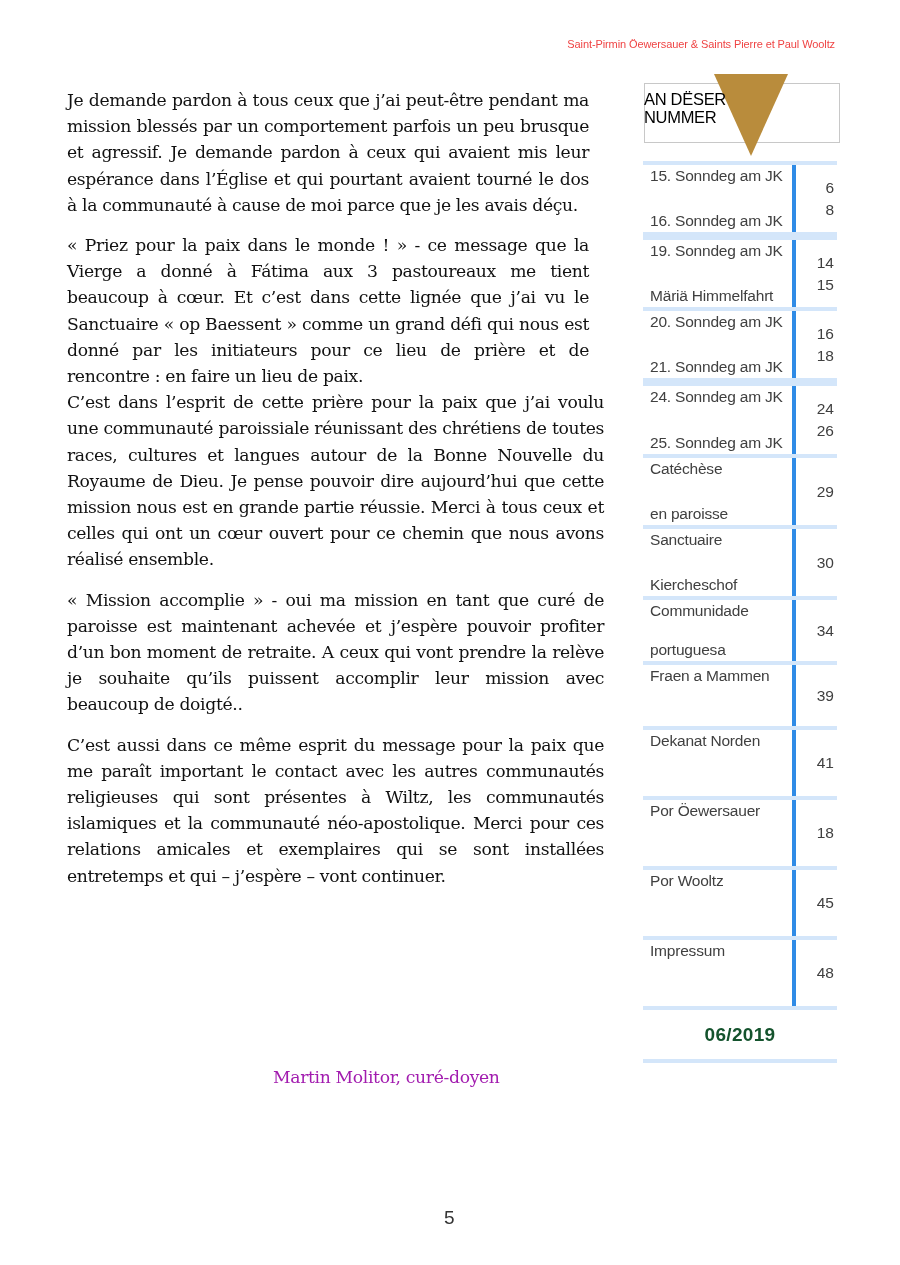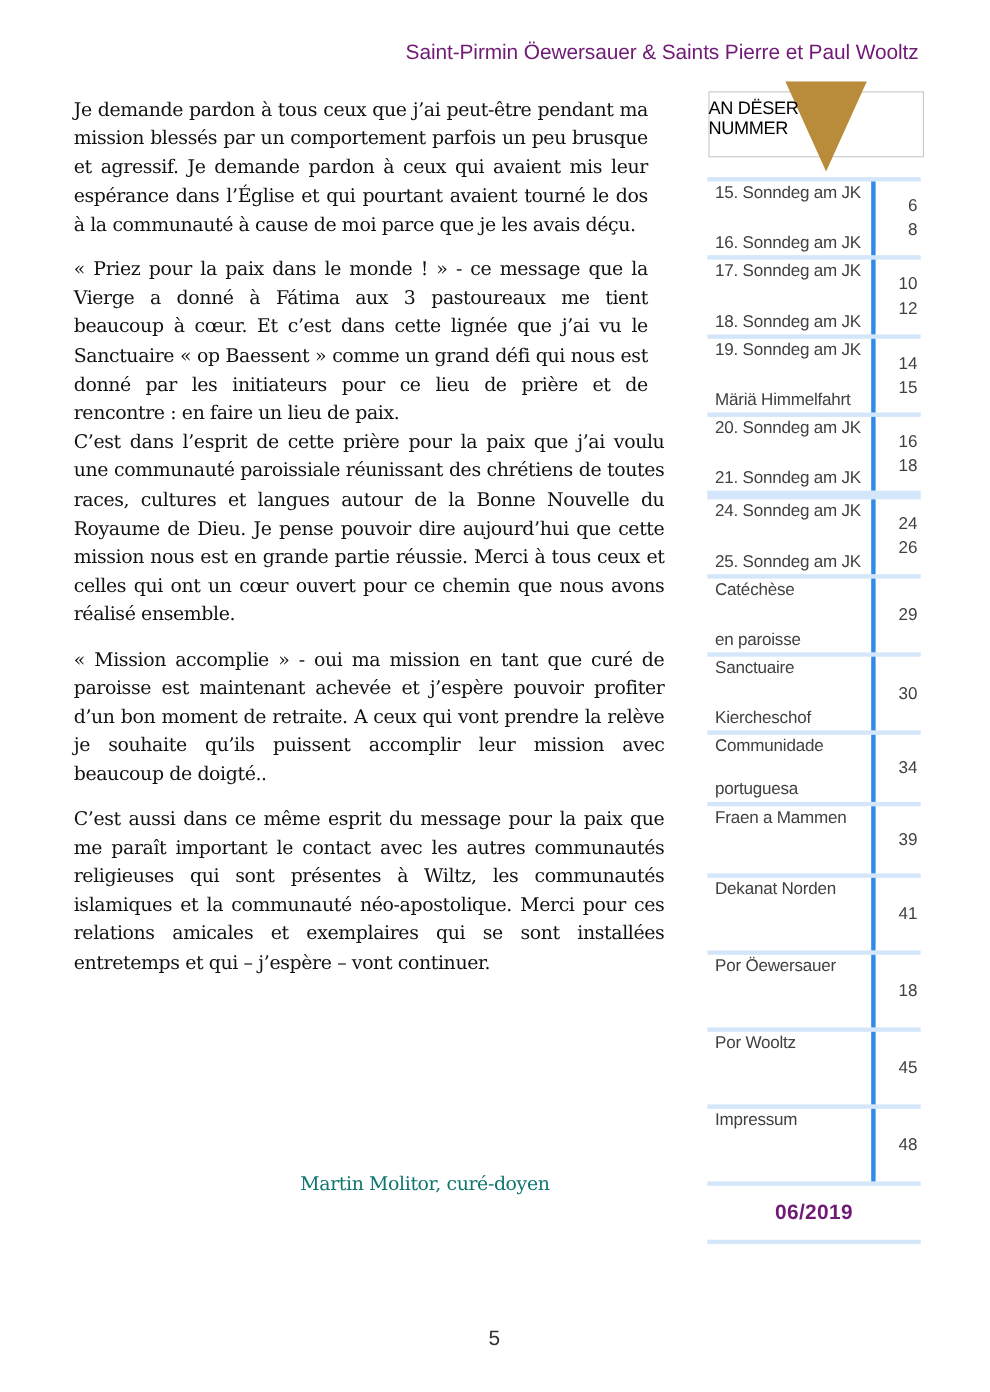--- a/index.html
+++ b/index.html
@@ -1,34 +1,34 @@
 <!DOCTYPE html>
 <html><head>
 <meta charset="utf-8">
 <style>
   html, body { margin: 0; padding: 0; background: #ffffff; }
   body { width: 900px; height: 1265px; position: relative; overflow: hidden; }
   .running-head {
     position: absolute; right: 65px; top: 38px;
-    font-family: "Liberation Sans", sans-serif; font-size: 19px; color: #701a75;
+    font-family: "Liberation Sans", sans-serif; font-size: 11px; color: #ef4444;
     letter-spacing: -0.1px;
     margin-left: 16px;
   }
   .article {
     position: absolute; left: 67px; top: 87px; width: 522px;
     font-family: "DejaVu Serif", serif; font-size: 17.2px; line-height: 26.2px;
     color: #111111; text-align: justify; letter-spacing: -0.35px; word-spacing: 0px;
     hyphens: manual;
   }
   .article p { margin: 0 0 14px 0; }
   .article p.tight { margin-bottom: 0; }
   .article p.wide { width: 537px; }
   .signature {
     position: absolute; left: 273px; top: 1067px;
-    font-family: "DejaVu Serif", serif; font-size: 17.2px; color: #0f766e; letter-spacing: -0.35px;
+    font-family: "DejaVu Serif", serif; font-size: 17.2px; color: #a21caf; letter-spacing: -0.35px;
   }
   .page-number {
     position: absolute; left: 444px; top: 1207px;
     font-family: "Liberation Sans", sans-serif; font-size: 19px; color: #333333;
   }
   
   .in-this-issue {
     position: absolute; left: 644px; top: 83px; width: 196px; height: 60px;
     border: 1px solid #c8c8c8; box-sizing: border-box; background: #fff;
   }
@@ -52,21 +52,21 @@
     color: #404040; letter-spacing: -0.2px;
   }
   .toc-bar { width: 4px; background: #2f8be6; margin-left: 0; }
   .toc-pages {
     flex: 1; padding-right: 3px; box-sizing: border-box; text-align: right;
     display: flex; flex-direction: column; justify-content: center;
     font-family: "Liberation Sans", sans-serif; font-size: 15.5px; line-height: 22px; color: #404040;
   }
   .date {
     height: 49px; display: flex; align-items: center; justify-content: center;
-    font-family: "Liberation Sans", sans-serif; font-size: 19px; font-weight: bold; color: #701a75;
+    font-family: "Liberation Sans", sans-serif; font-size: 19px; font-weight: bold; color: #14532d;
     letter-spacing: 0.3px;
   }
 </style>
 </head>
 <body>
 
 <div class="running-head">Saint-Pirmin Öewersauer &amp; Saints Pierre et Paul Wooltz</div>
 
 <div class="article">
   <p>Je demande pardon à tous ceux que j’ai peut-être pendant ma mission blessés par un comportement parfois un peu brusque et agressif. Je demande par­don à ceux qui avaient mis leur espérance dans l’Église et qui pourtant avaient tourné le dos à la communauté à cause de moi parce que je les avais déçu.</p>
@@ -94,31 +94,20 @@
         <span>16. Sonndeg am JK</span>
       </div>
     <div class="toc-bar"></div>
     <div class="toc-pages">
         <span>6</span>
         <span>8</span>
       </div>
   </div>
   <div class="sep"></div>
 
-  <div class="toc-row" style="height:68px">
-    <div class="toc-label">
-        <span>17. Sonndeg am JK</span>
-        <span>18. Sonndeg am JK</span>
-      </div>
-    <div class="toc-bar"></div>
-    <div class="toc-pages">
-        <span>10</span>
-        <span>12</span>
-      </div>
-  </div>
   <div class="sep"></div>
 
   <div class="toc-row" style="height:67px">
     <div class="toc-label">
         <span>19. Sonndeg am JK</span>
         <span>Märiä Himmelfahrt</span>
       </div>
     <div class="toc-bar"></div>
     <div class="toc-pages">
         <span>14</span>

